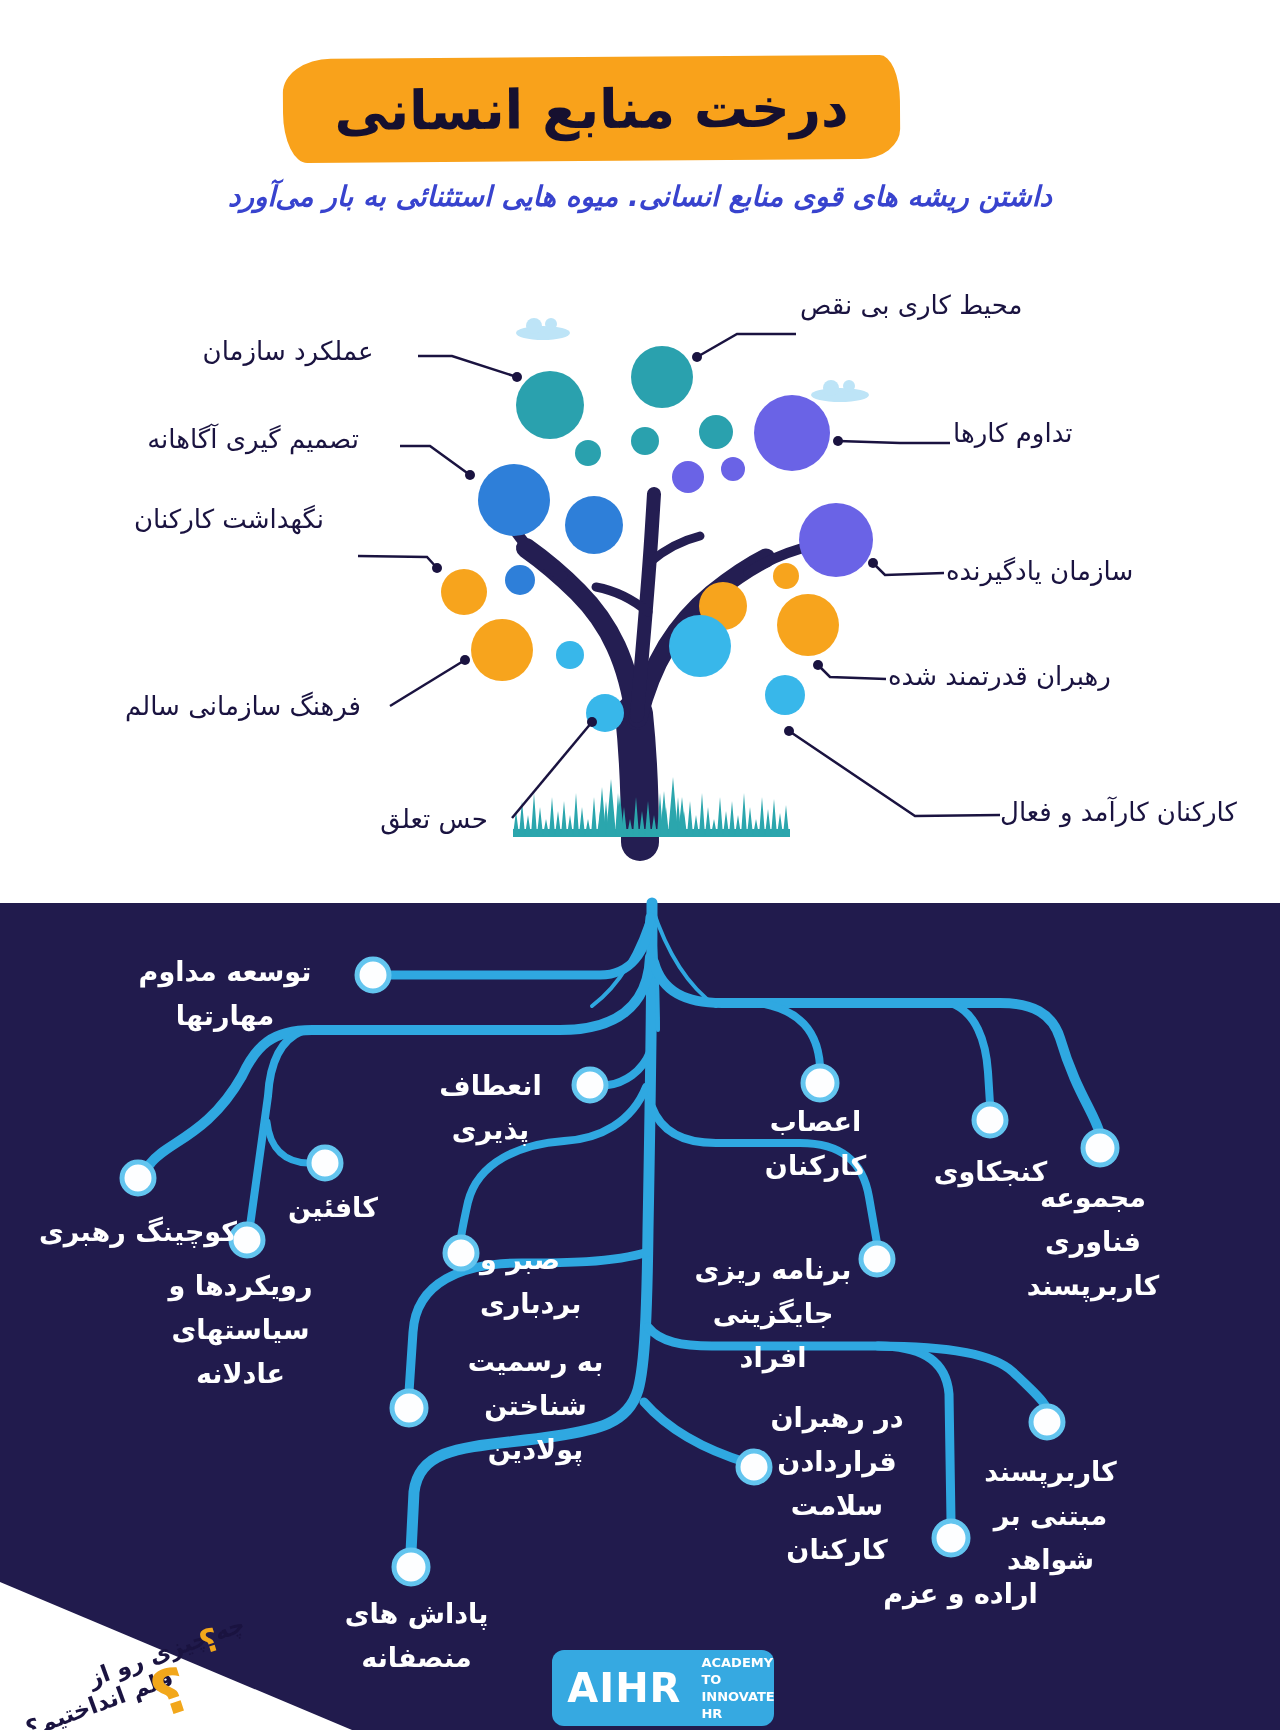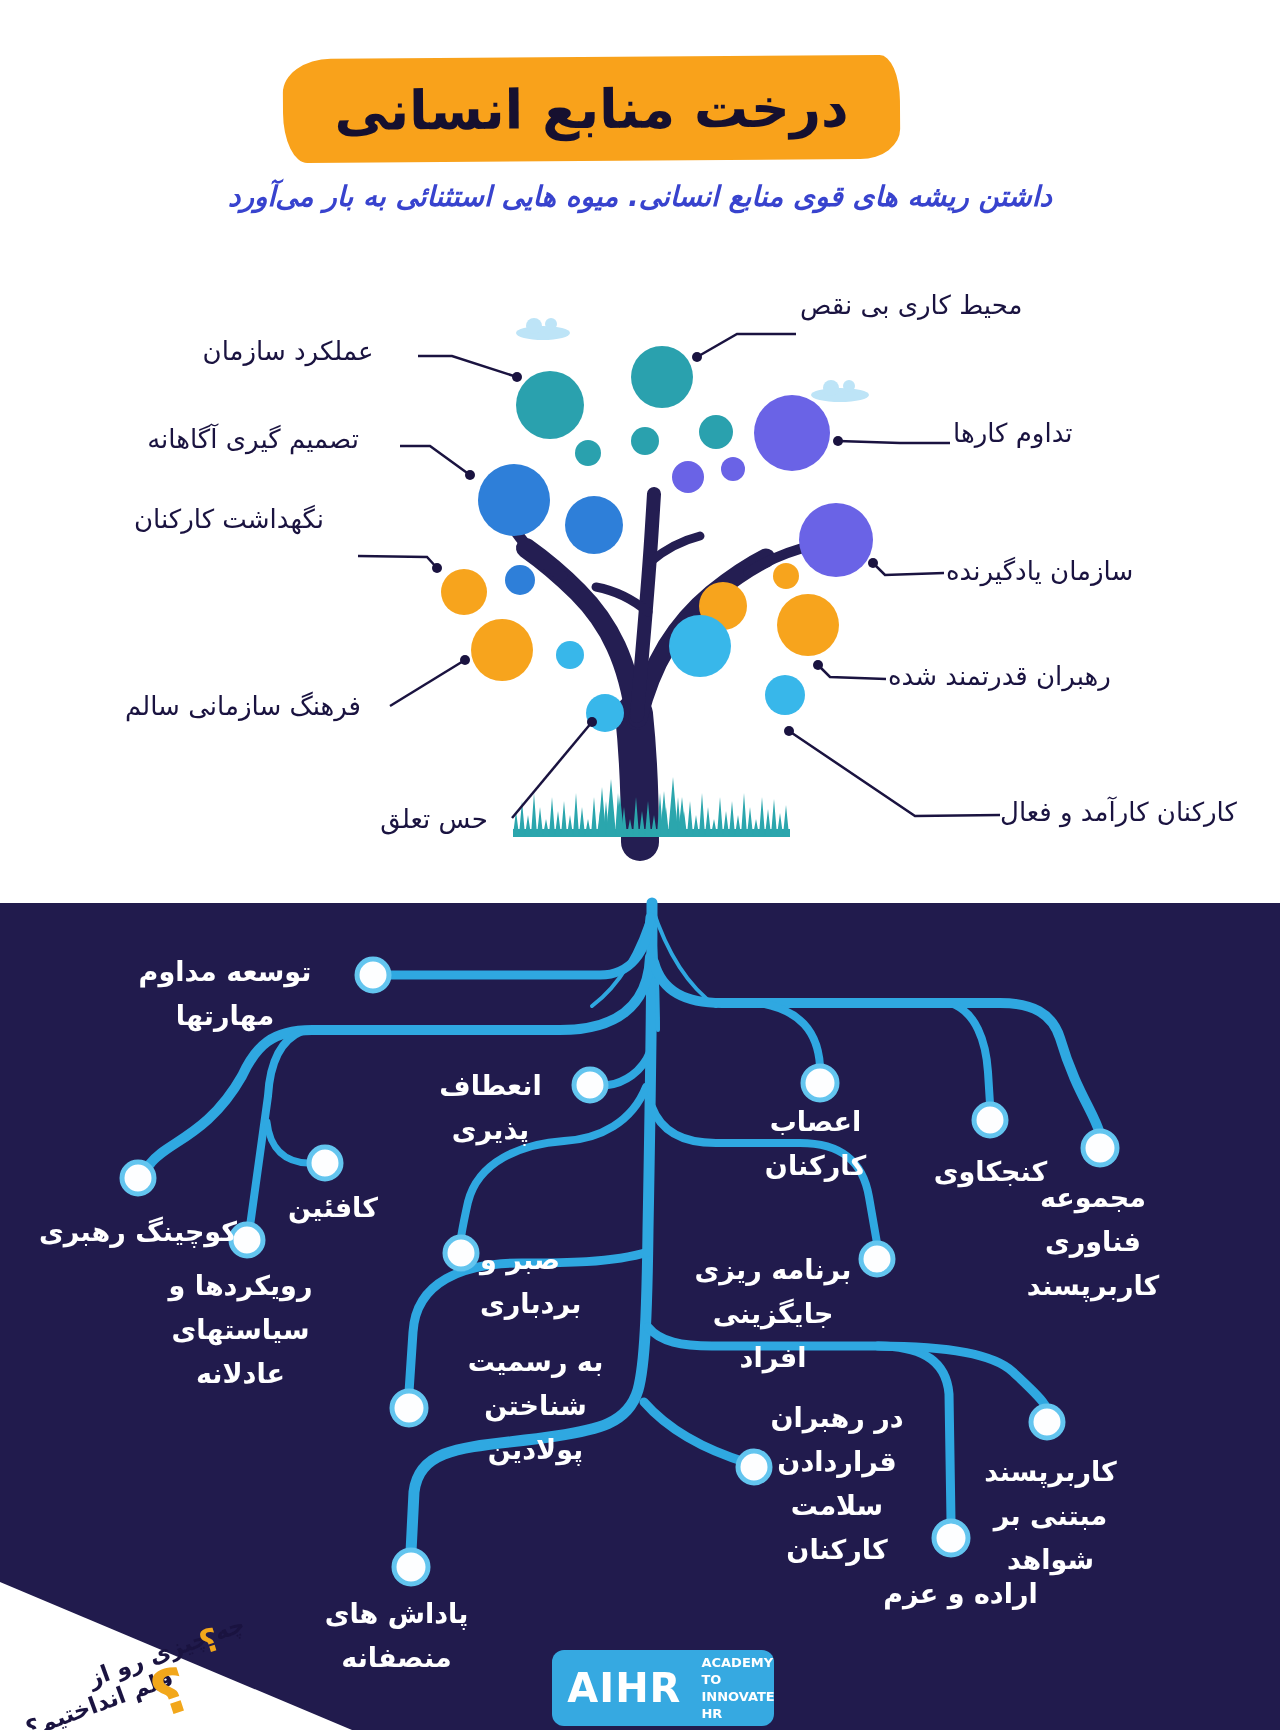--- a/index.html
+++ b/index.html
@@ -227,21 +227,21 @@
       <span>قراردادن</span>
       <span>سلامت کارکنان</span>
     </div>
   <div class="rlabel ta-c" style="left:948px;top:1450px;width:205px">
       <span>کاربرپسند</span>
       <span>مبتنی بر شواهد</span>
     </div>
   <div class="rlabel ta-c" style="left:883px;top:1572px;width:155px">
       <span>اراده و عزم</span>
     </div>
-  <div class="rlabel ta-c" style="left:314px;top:1592px;width:165px">
+  <div class="rlabel ta-c" style="left:334px;top:1592px;width:165px">
       <span>پاداش های</span>
       <span>منصفانه</span>
     </div>
 
   <div class="wedge"></div>
   <div class="q-line" style="left:84px;top:1638px">چه چیزی رو از</div>
   <div class="q-line" style="left:22px;top:1690px">قلم انداختیم؟</div>
   <div class="q-mark-small">؟</div>
   <div class="q-mark-big">؟</div>
 

